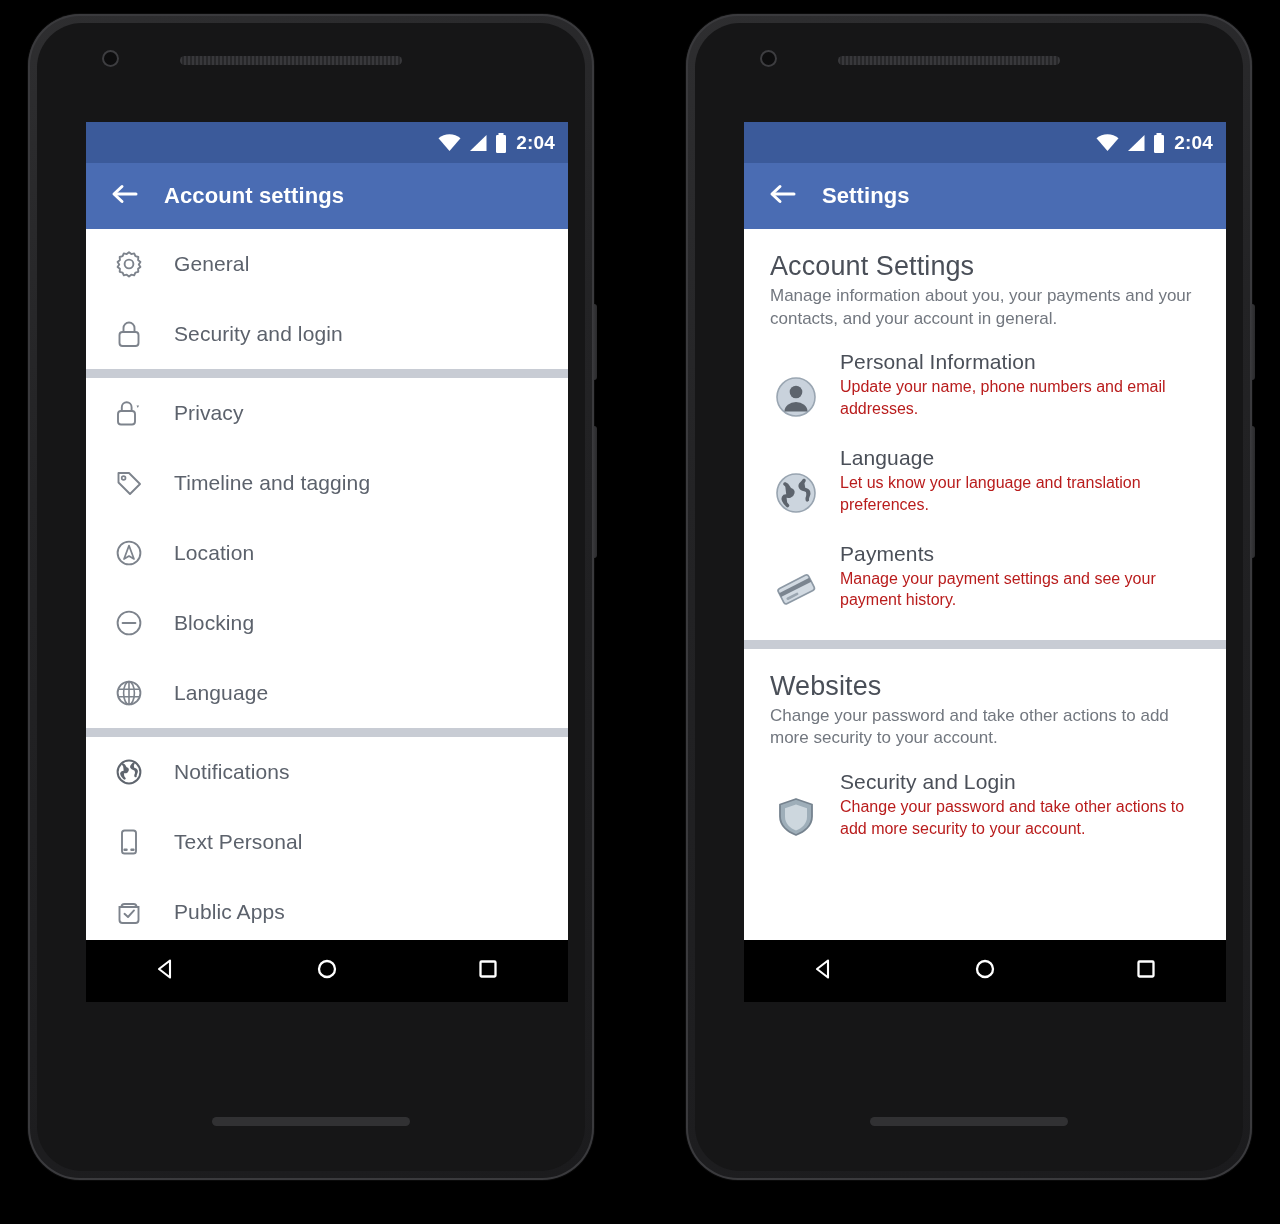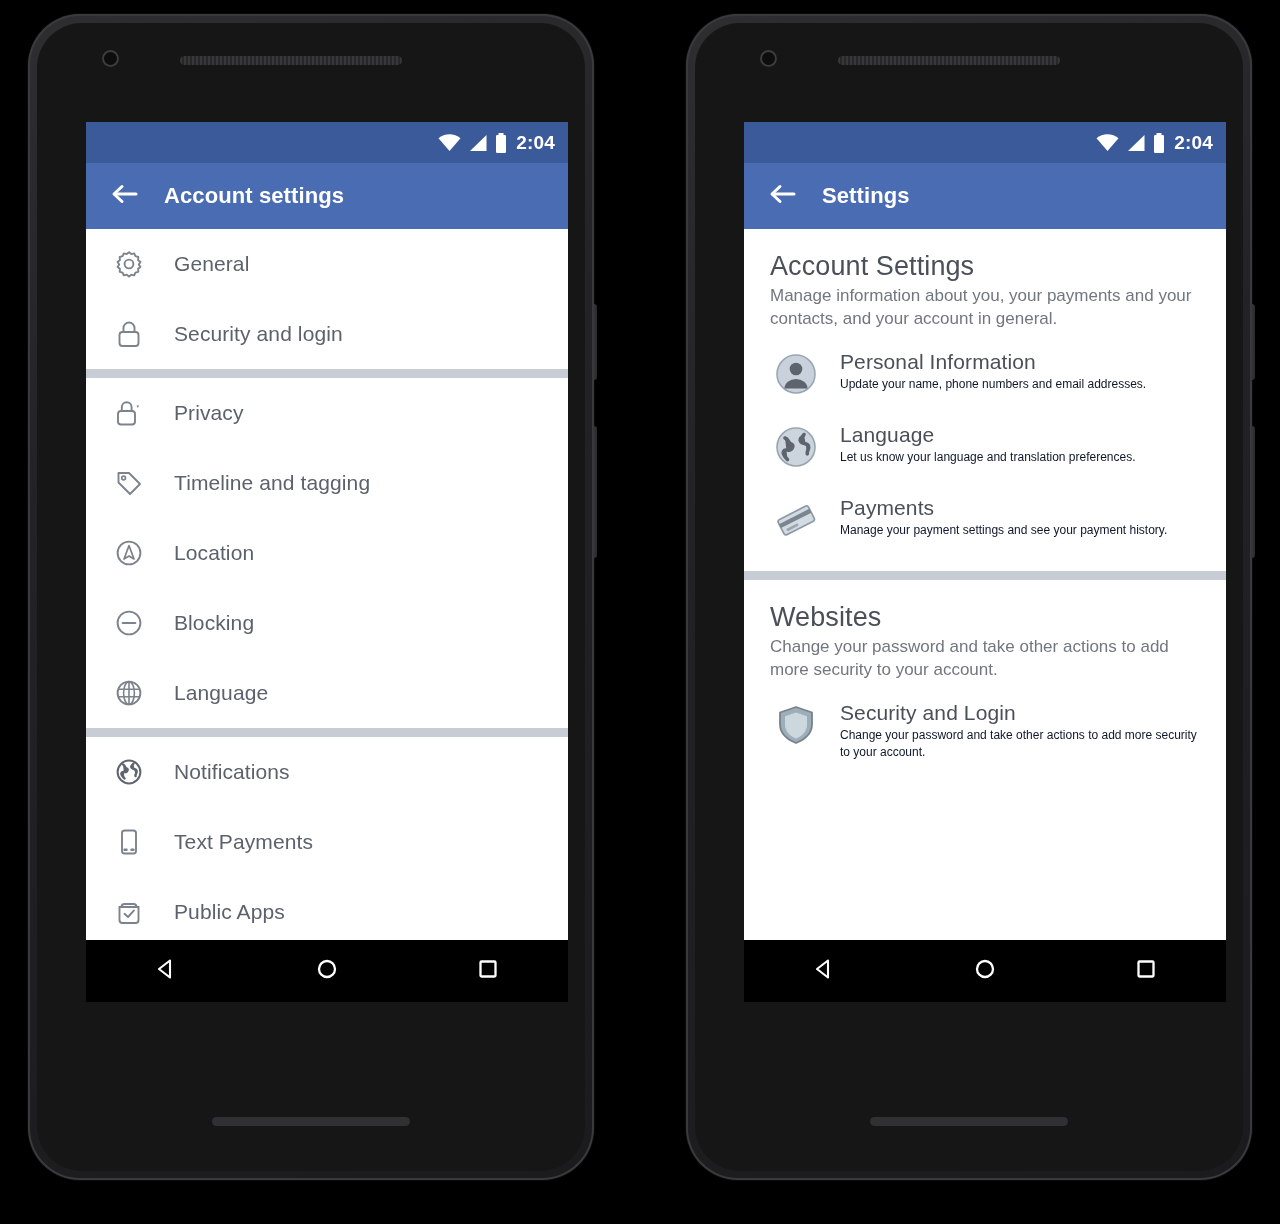--- a/index.html
+++ b/index.html
@@ -178,38 +178,38 @@
     font-size: 17px;
     color: #72777f;
     line-height: 1.33;
     max-width: 430px;
   }
 
   .item {
     display: flex;
     gap: 22px;
     padding: 13px 26px 13px 30px;
-    align-items: flex-start;
+    align-items: flex-end;
   }
   .item-icon {
     width: 44px; height: 44px;
     flex: 0 0 44px;
     margin-top: 3px;
     display: flex; align-items: center; justify-content: center;
   }
   .item-body { padding-top: 1px; }
   .item-title {
     font-size: 21px;
     color: #4a4f58;
     margin-bottom: 2px;
     letter-spacing: .1px;
   }
   .item-desc {
-    font-size: 12px;
-    color: #0f172a;
+    font-size: 16px;
+    color: #b91c1c;
     line-height: 1.34;
     max-width: 392px;
   }
 </style>
 </head>
 <body>
 
 <div class="stage">
 
   <div class="phone">
@@ -340,21 +340,21 @@
             <span class="row-label">Notifications</span>
           </div>
           <div class="row">
             <span class="row-icon">
               <svg width="32" height="32" viewBox="0 0 32 32">
                 <rect x="9" y="4.5" width="14" height="23" rx="2.6" fill="none" stroke="#7d838c" stroke-width="1.9"></rect>
                 <rect x="10.4" y="22.5" width="4.3" height="2.6" rx="1" fill="#7d838c"></rect>
                 <rect x="17.3" y="22.5" width="4.3" height="2.6" rx="1" fill="#7d838c"></rect>
               </svg>
             </span>
-            <span class="row-label">Text Payments</span>
+            <span class="row-label">Text Personal</span>
           </div>
           <div class="row">
             <span class="row-icon">
               <svg width="32" height="32" viewBox="0 0 32 32">
                 <path d="M6.5 11 h19 v13 a3 3 0 0 1 -3 3 h-13 a3 3 0 0 1 -3 -3 Z" fill="none" stroke="#7d838c" stroke-width="1.9"></path>
                 <path d="M8.5 11 a3 3 0 0 1 3 -3 h9 a3 3 0 0 1 3 3" fill="none" stroke="#7d838c" stroke-width="1.9"></path>
                 <path d="M11.5 17.8 L15 21 L21 14.4" fill="none" stroke="#7d838c" stroke-width="1.9" stroke-linecap="round" stroke-linejoin="round"></path>
               </svg>
             </span>
             <span class="row-label">Public Apps</span>

